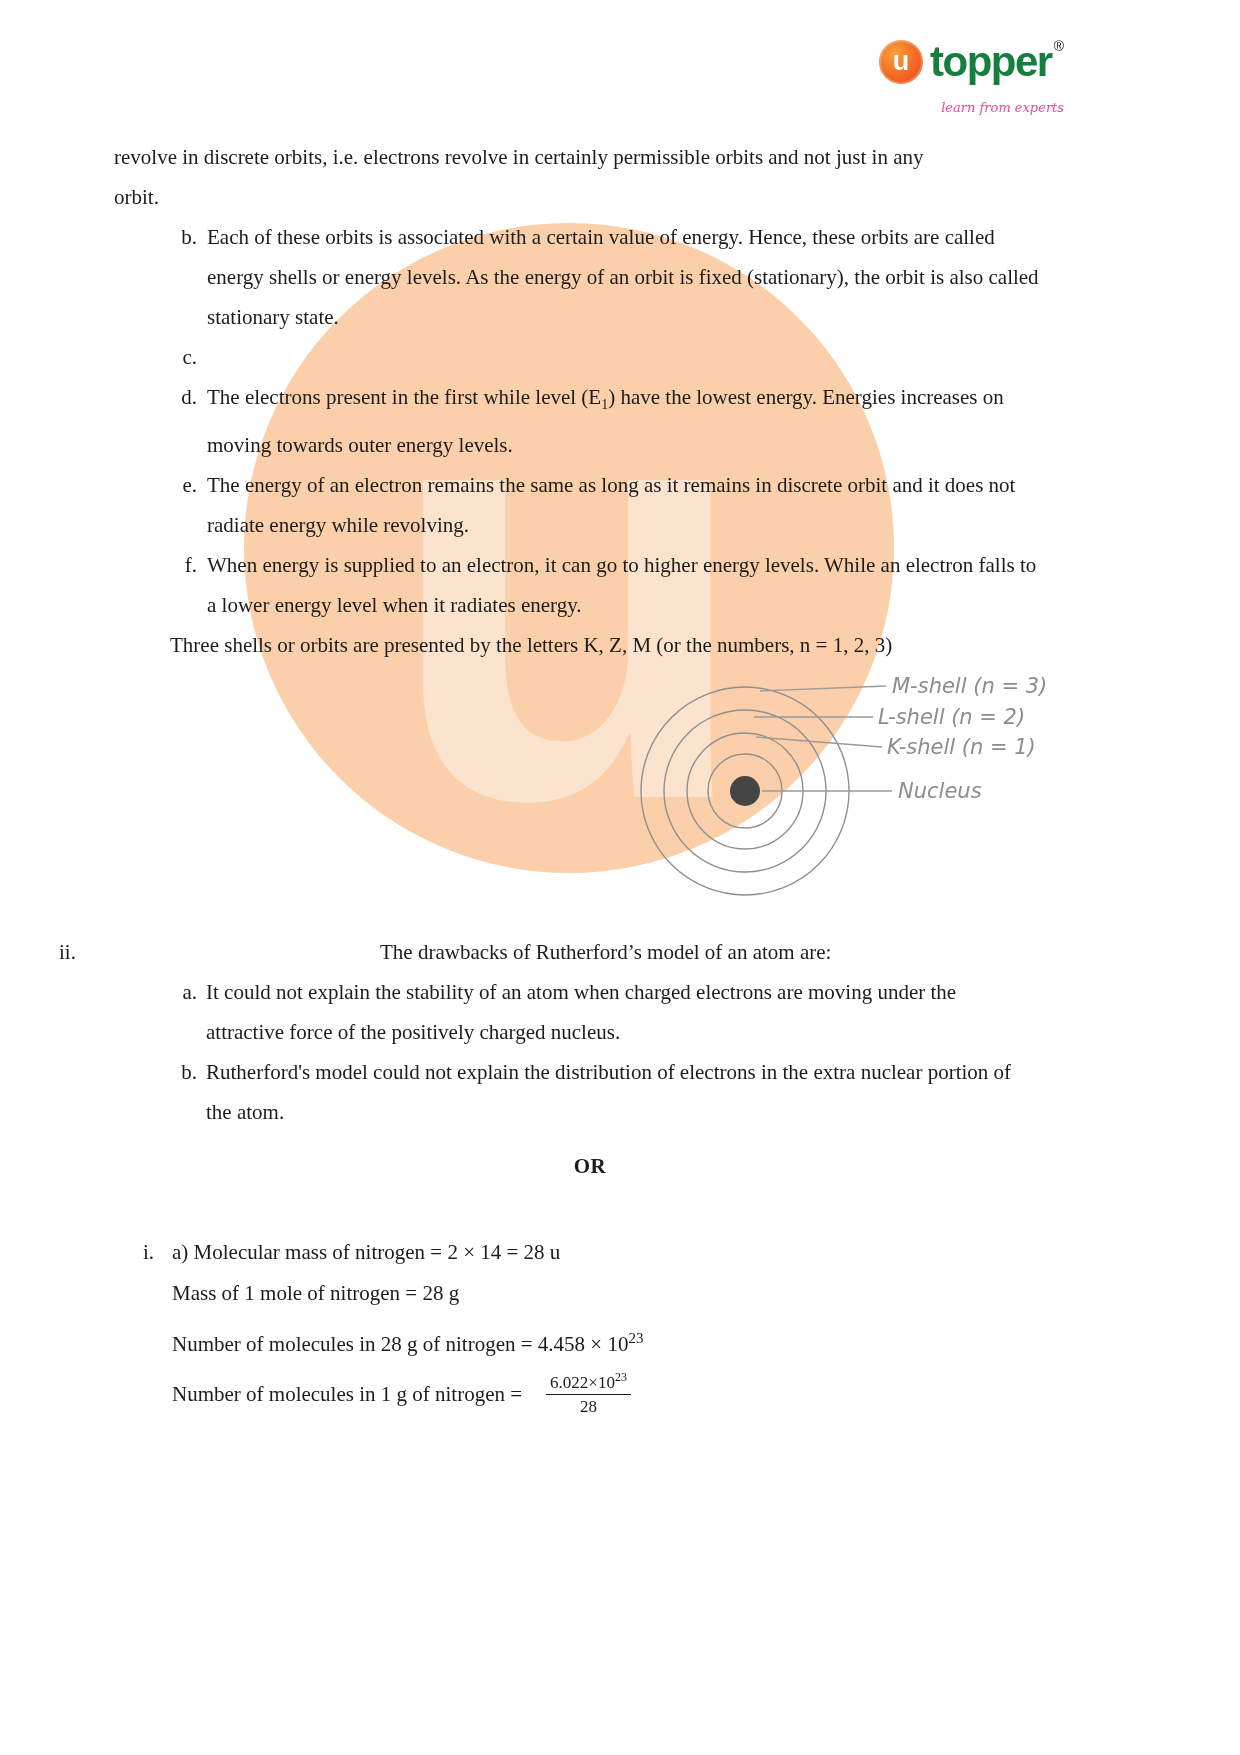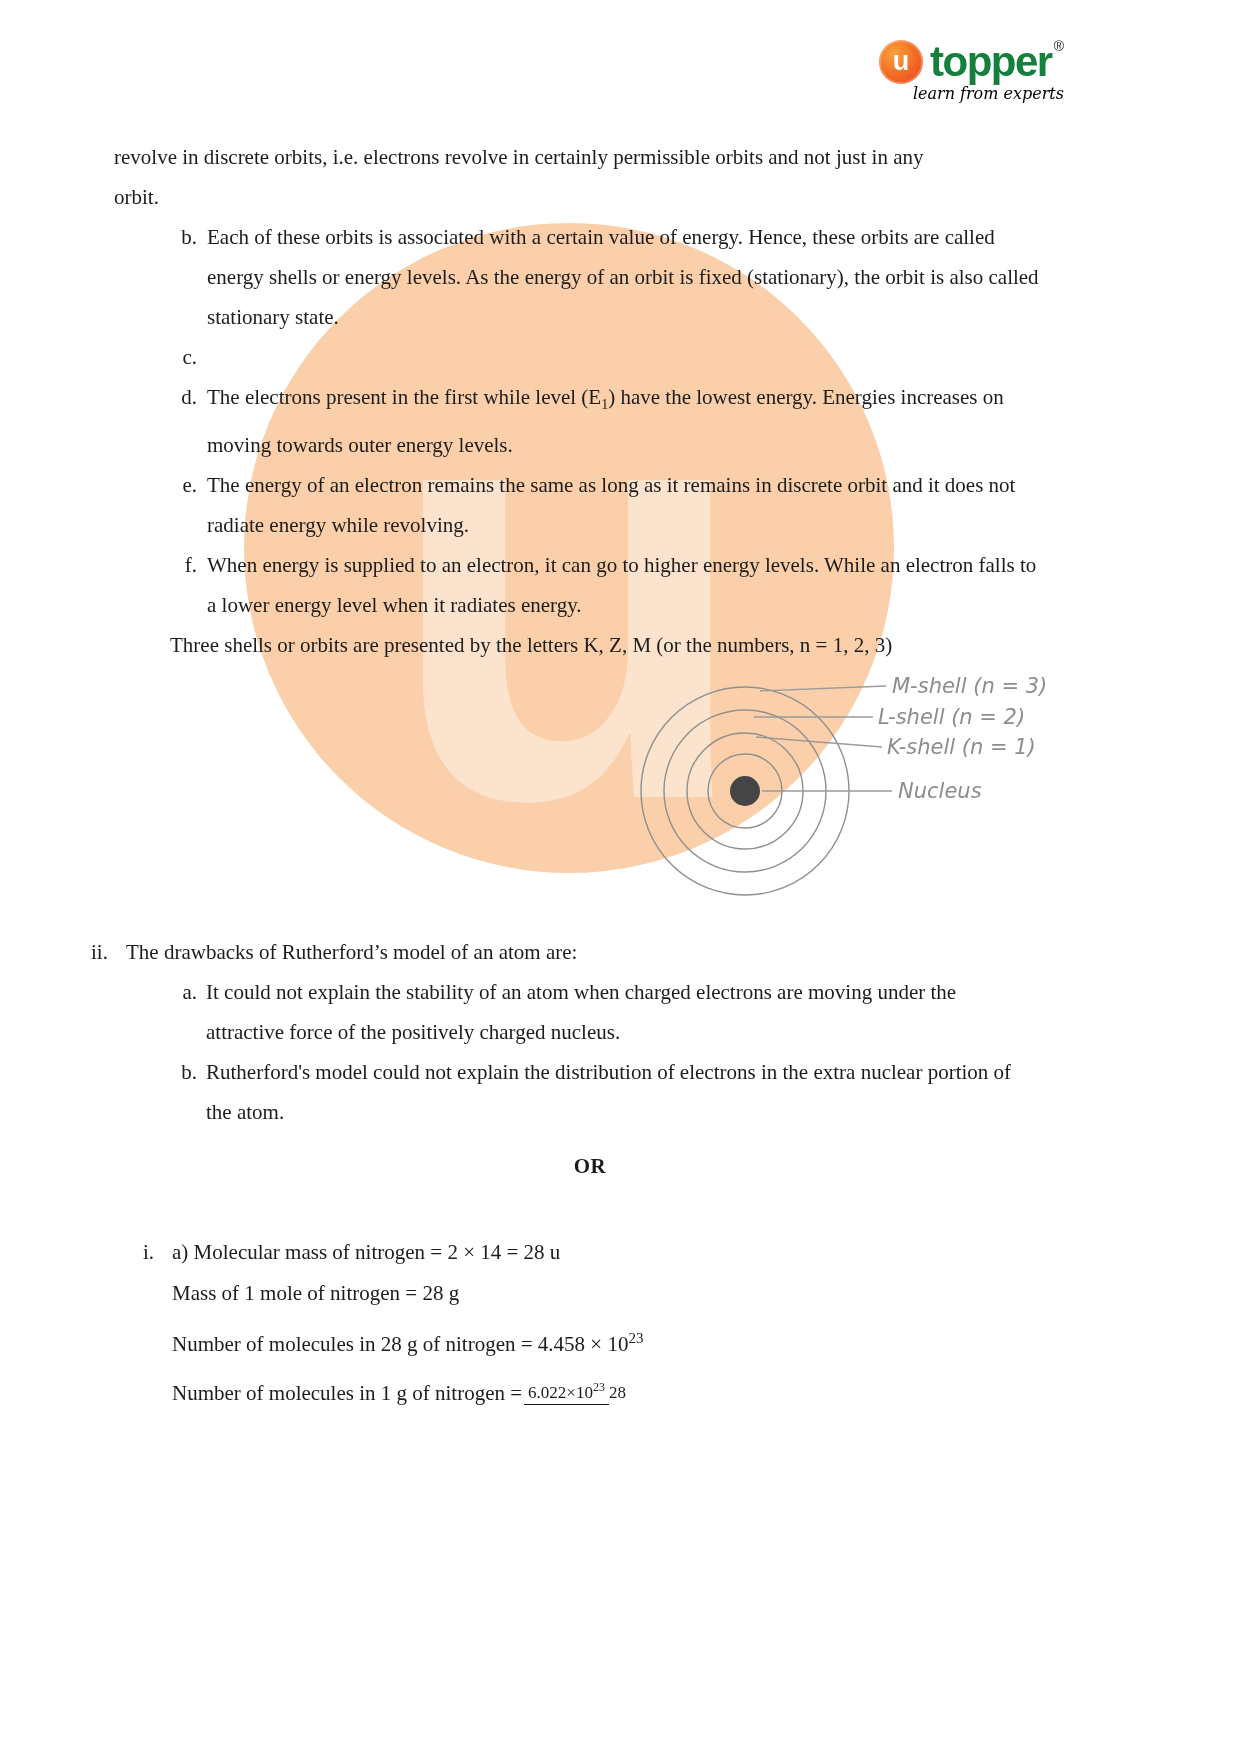--- a/index.html
+++ b/index.html
@@ -19,57 +19,57 @@
   .logo-row { display:flex; align-items:center; }
   .logo-circle {
     width:44px; height:44px; border-radius:50%;
     background:radial-gradient(circle at 35% 32%, #f9a13b 0%, #f26722 55%, #e8431f 100%);
     display:flex; align-items:center; justify-content:center; margin-right:7px;
     box-shadow:inset 0 0 0 2px rgba(255,255,255,.25);
   }
   .logo-u { color:#fff; font-family:"Liberation Sans",sans-serif; font-weight:bold; font-size:27px; line-height:1; transform:translateY(-1px); }
   .logo-text { font-family:"Liberation Sans",sans-serif; font-weight:700; font-size:42px; color:#15803d; letter-spacing:-1.5px; line-height:1; }
   .logo-reg { font-size:14px; color:#221e1f; align-self:flex-start; margin-top:-2px; margin-left:2px; font-family:"Liberation Sans",sans-serif; }
-  .logo-tagline { text-align:right; font-style:italic; color:#000000; font-size:16px; margin-top:0px; font-family:"DejaVu Serif",serif; }
+  .logo-tagline { text-align:right; font-style:italic; color:#ec4899; font-size:13px; margin-top:16px; font-family:"DejaVu Serif",serif; }
 
   
   .content { position:relative; z-index:1; padding-top:137px; font-size:21px; line-height:40px; }
 
   .cont-para { margin-left:114px; width:832px; }
 
   .li  { display:flex; margin-left:165px; }
   .li-label { width:32px; text-align:right; margin-right:10px; flex:0 0 32px; }
   .li-text  { width:832px; }
 
   .shells-note { margin-left:170px; width:880px; }
 
   .diagram { margin:6px 0 0 168px;text-align:right; }
 
   .sec-ii { margin-top:8px; }
-  .sec-row { display:flex; margin-left:91px; }
+  .sec-row { display:flex; margin-left:59px;justify-content:space-between; }
   .sec-ii-label { width:26px; margin-right:9px; flex:0 0 26px; }
   .sec-ii-title { width:860px; }
   .li2 { display:flex; margin-left:167px; }
   .li2 .li-label { width:30px; flex:0 0 30px; margin-right:9px; }
 
   .or { margin-top:14px; width:1180px; text-align:center; font-weight:bold; letter-spacing:.5px; }
 
   .sec-i { margin-top:46px; margin-left:143px; line-height:41px; }
   .sec-i-row { display:flex; }
   .sec-i-label { width:18px; margin-right:11px; flex:0 0 18px; }
   .sec-i-line { margin-left:29px; }
   .math3 { margin-top:4px; }
   .math4 { margin-top:8px; }
   sub { font-size:14px; }
   sup { font-size:15px; }
 
   .fraction {
-    display:inline-flex; flex-direction:row; align-items:center;
+    display:inline-flex; flex-direction:column; align-items:center;
     vertical-align:middle; font-size:17px; line-height:1.25;
-    margin-left:2px; transform:translateY(-3px);text-align:center;
+    margin-left:24px; transform:translateY(-3px);text-align:center;
   }
   .fraction .num { border-bottom:1.5px solid #1c1c1c; padding:0 4px 1px; }
   .fraction .num sup { font-size:12px; }
   .fraction .den { padding-top:1px; }
 </style>
 </head>
 <body>
 
 <div class="page">
 

